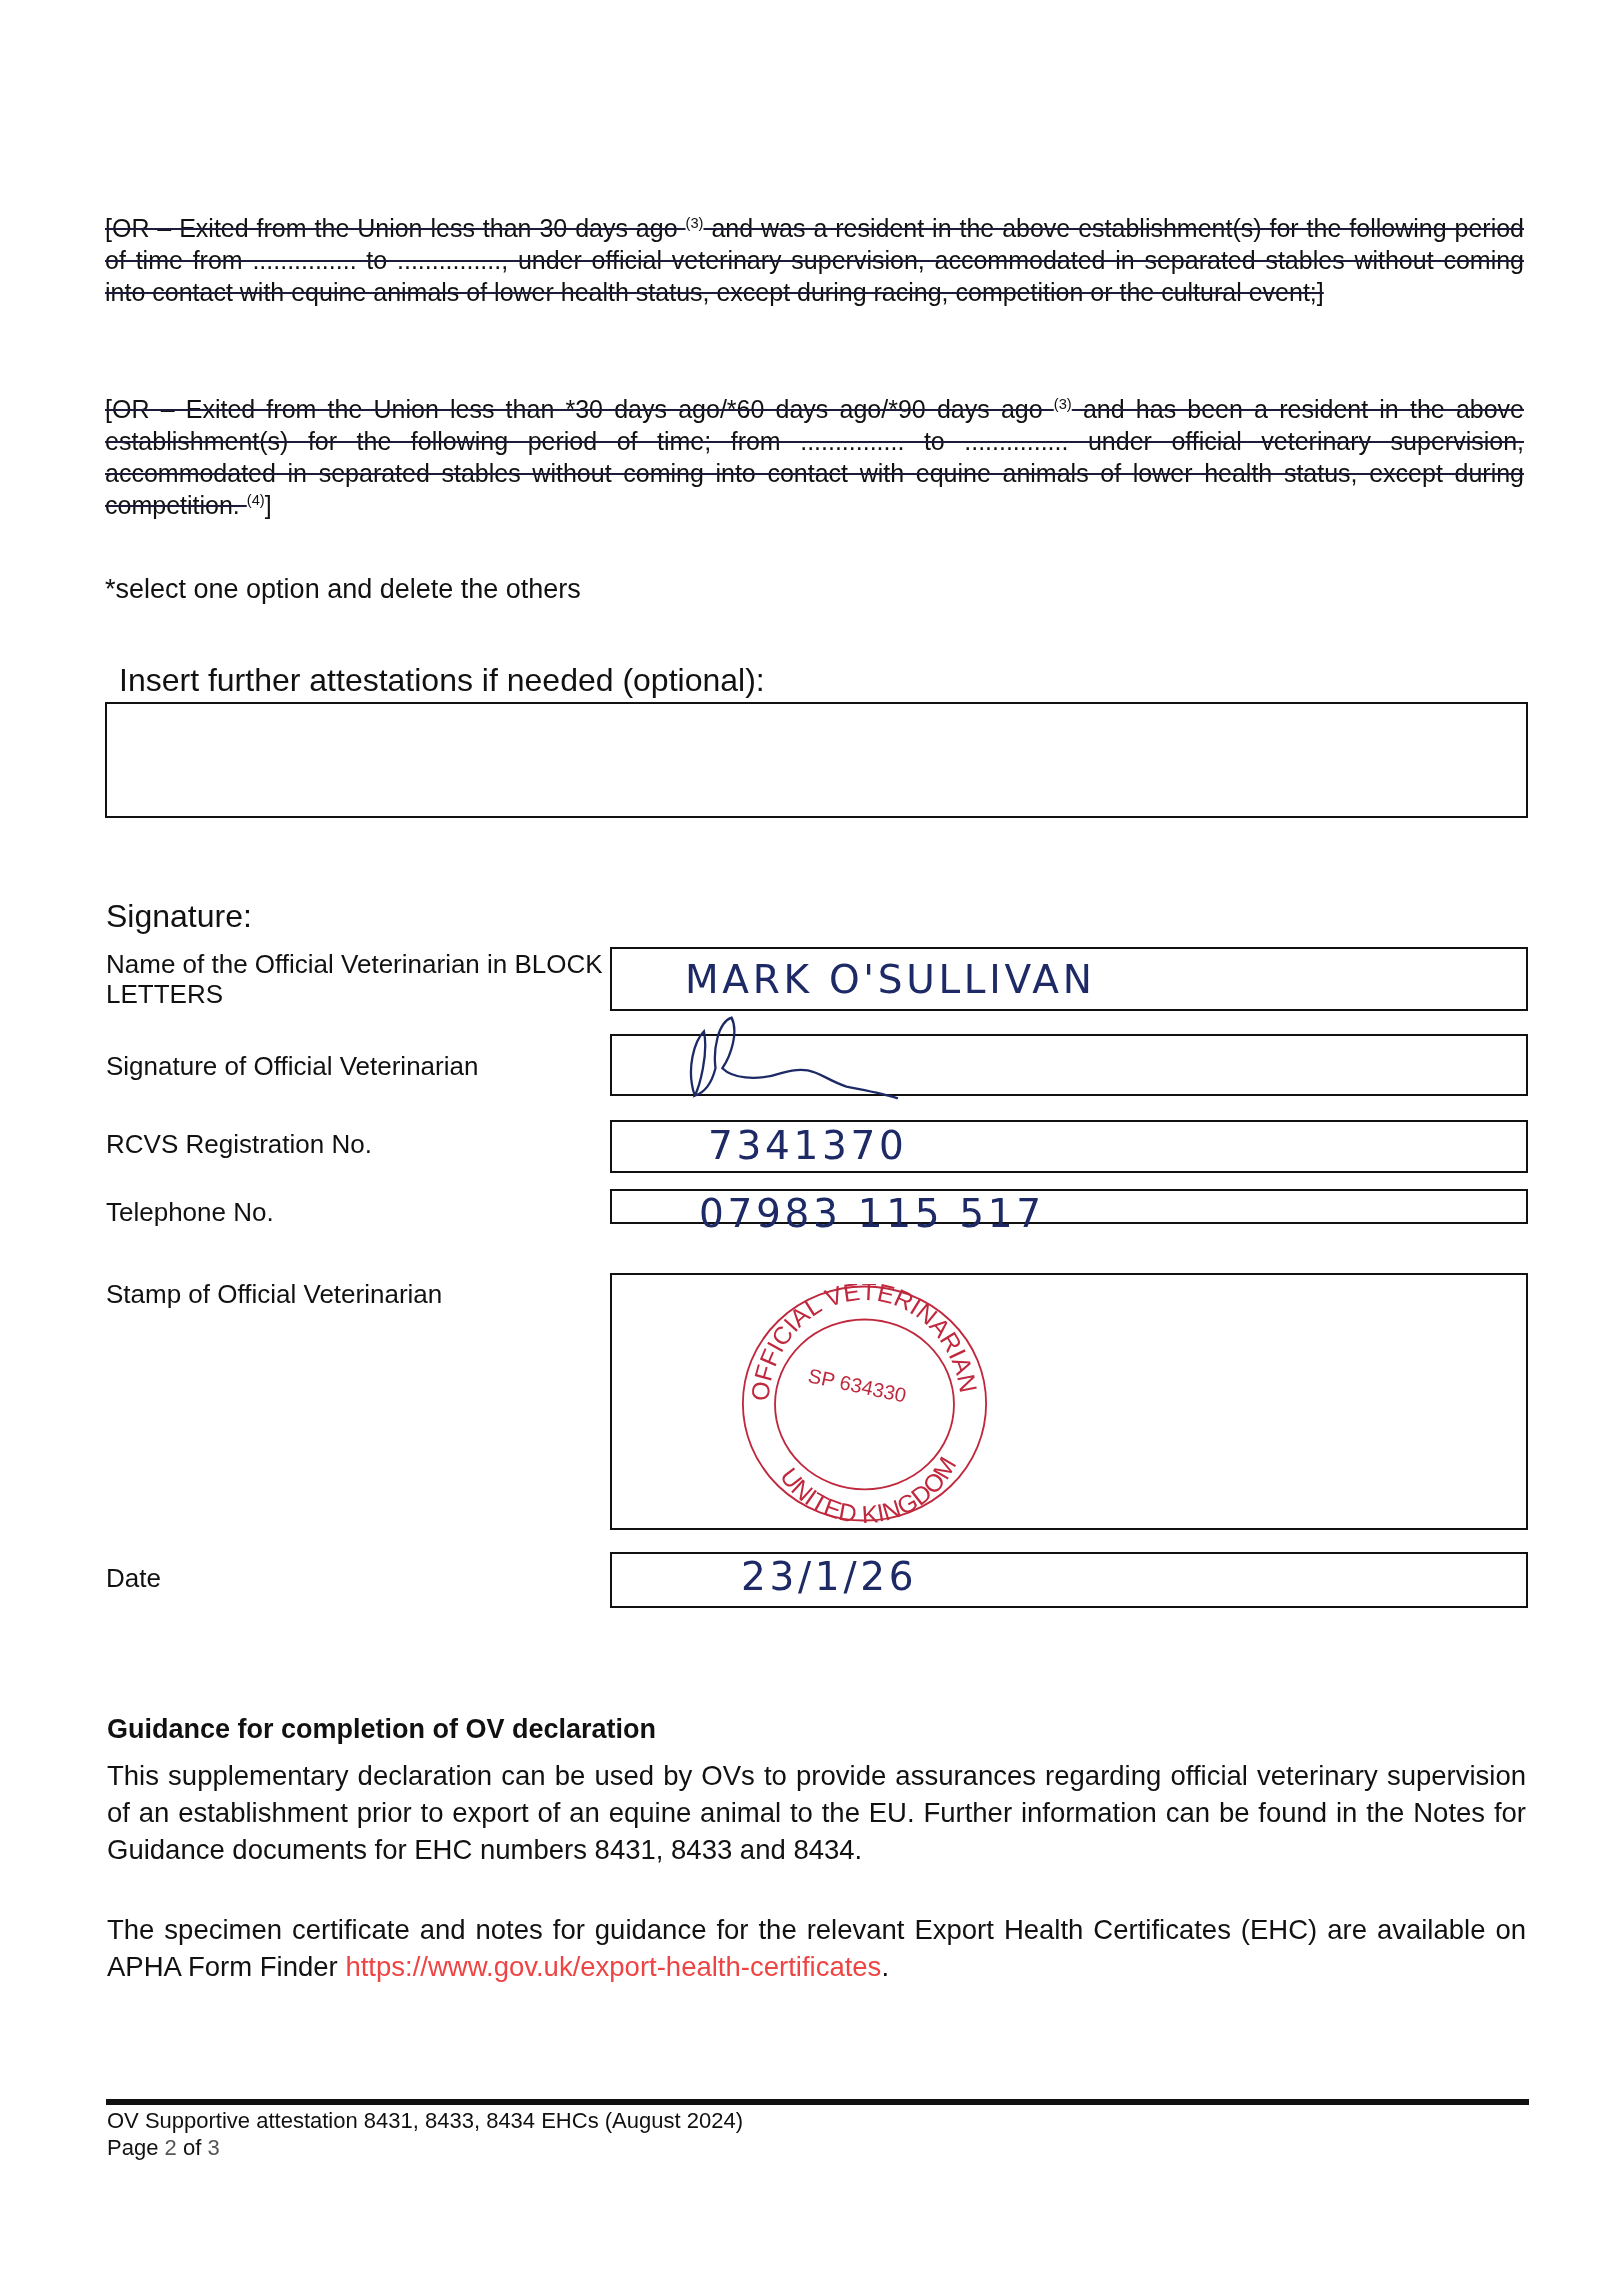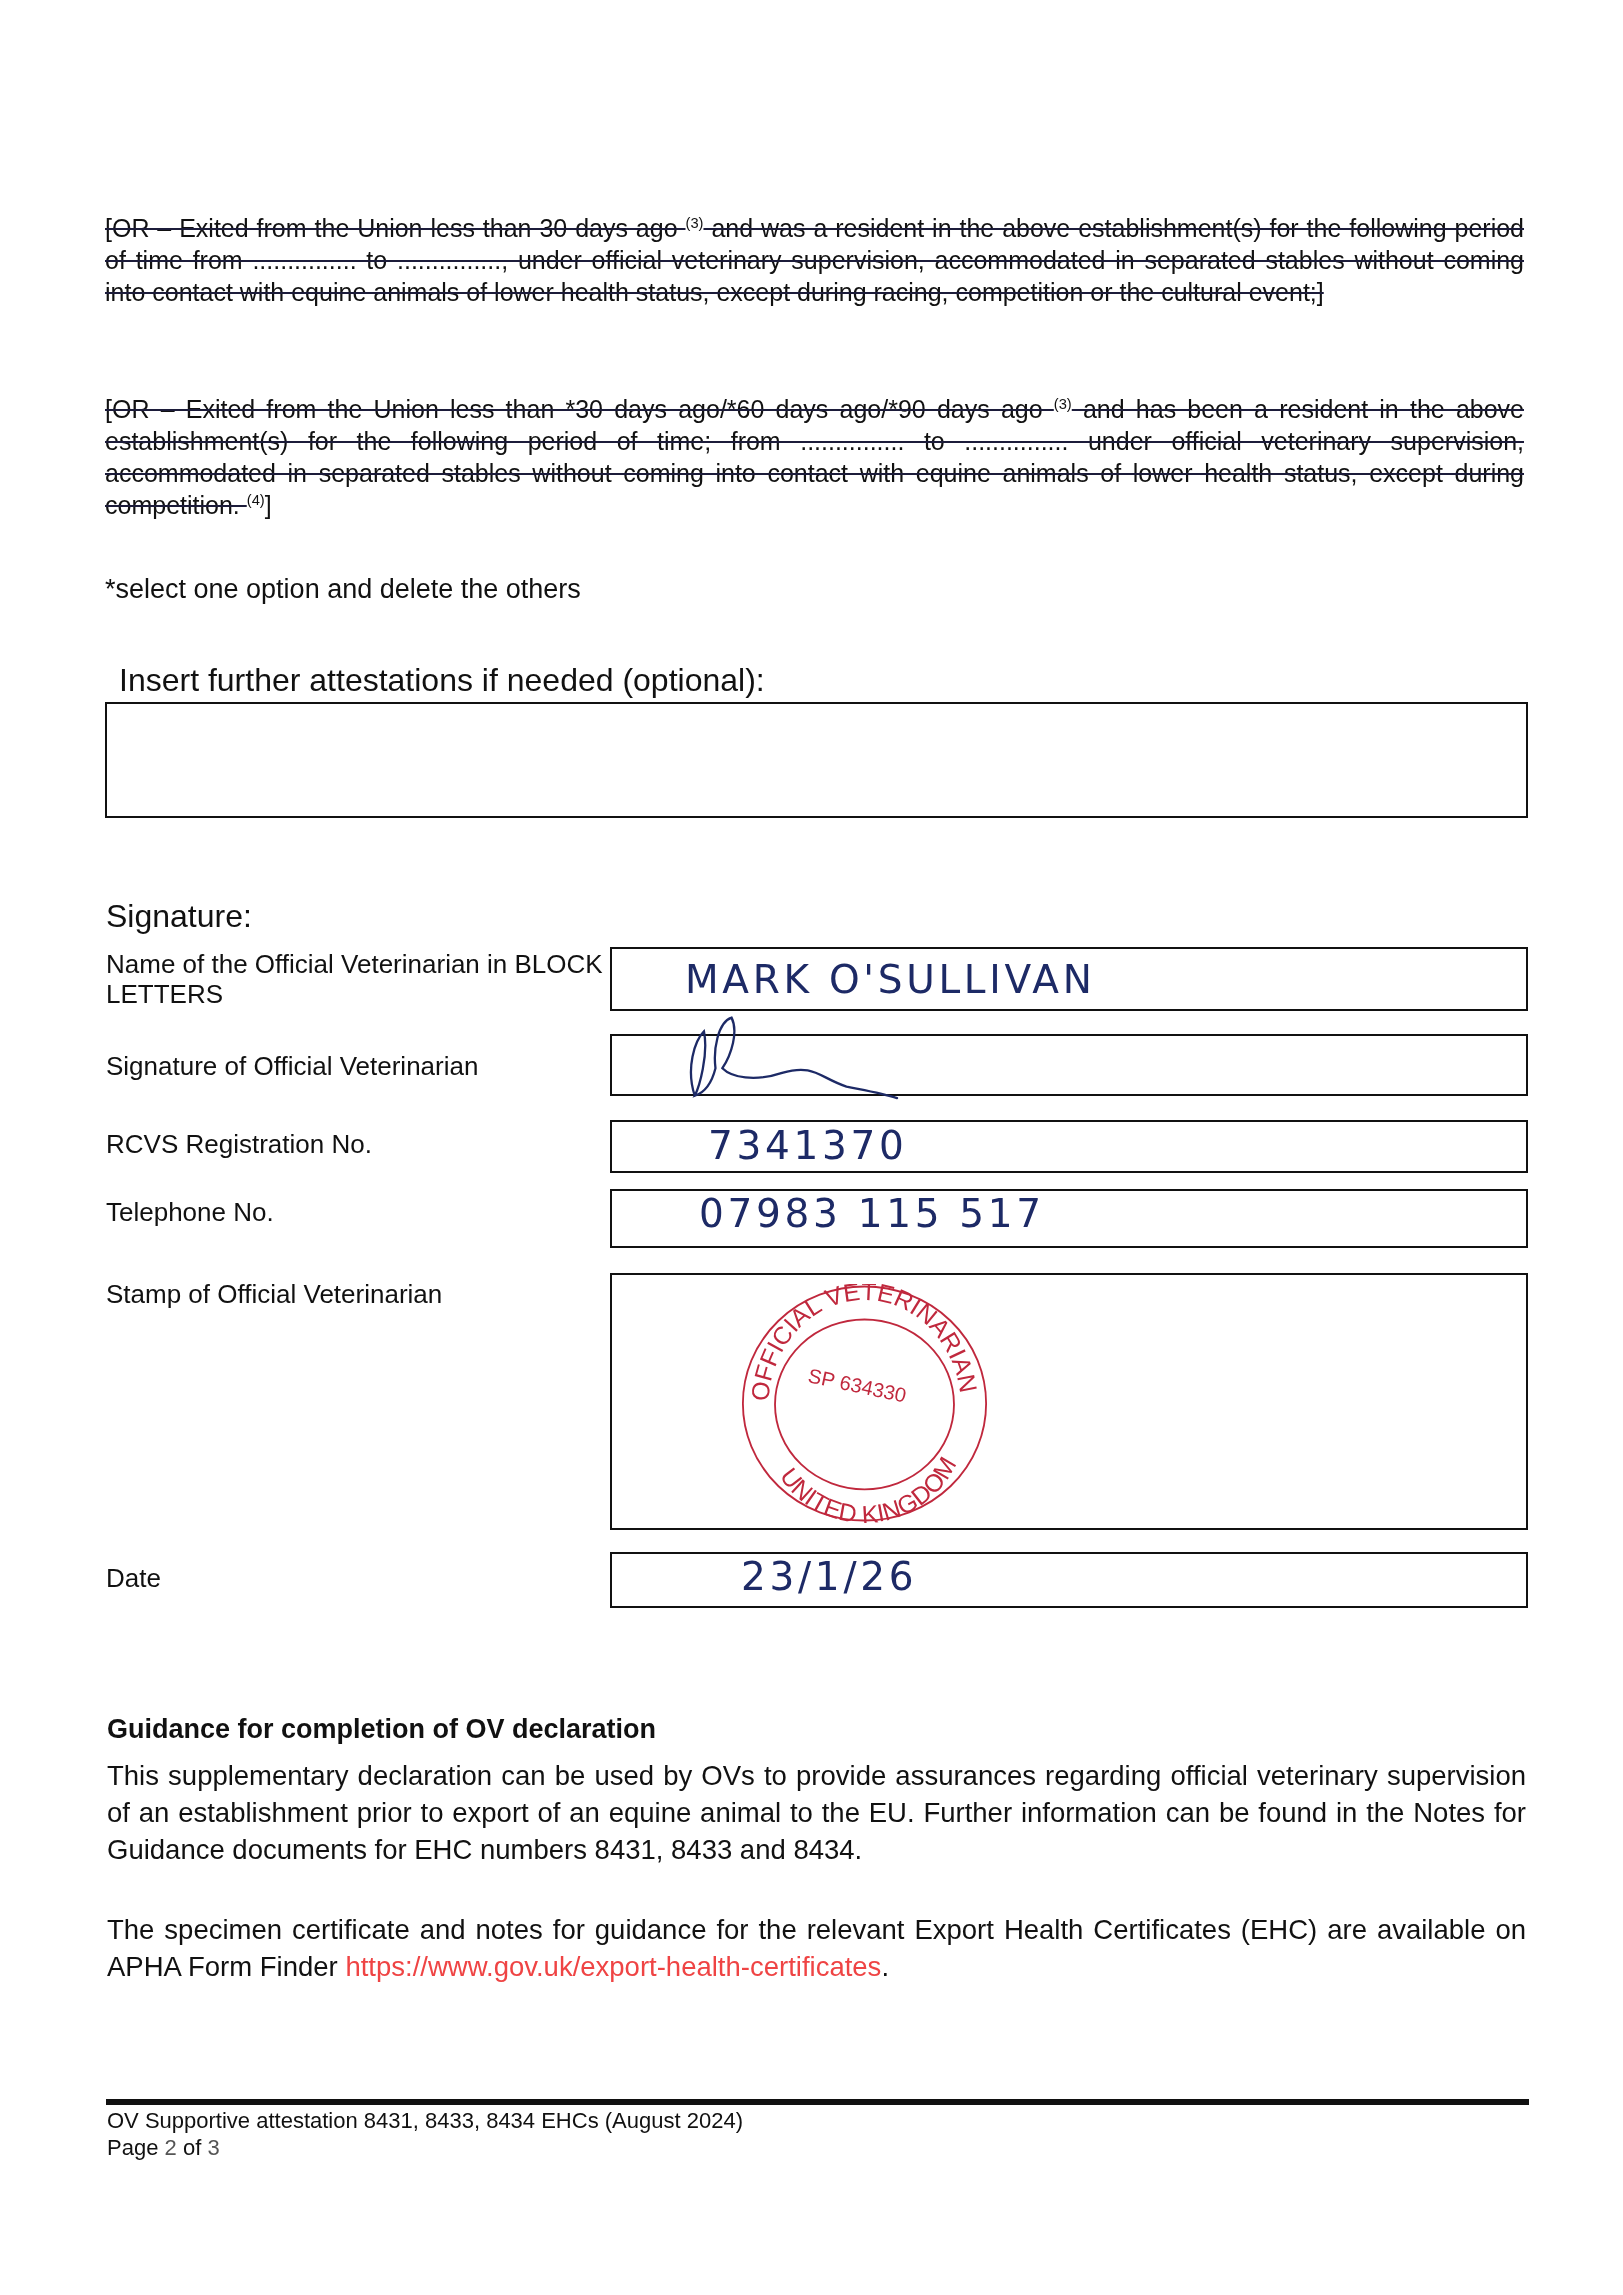--- a/index.html
+++ b/index.html
@@ -59,21 +59,21 @@
     <path d="M30 180 C 10 120, 30 60, 50 40 C 60 90, 40 160, 30 180 C 60 170, 70 140, 75 120 C 70 80, 80 20, 110 10 C 125 40, 110 90, 90 120 C 110 140, 160 150, 220 130 C 290 110, 300 140, 360 160 C 410 170, 440 175, 470 185" fill="none" stroke="#1d2a66" stroke-width="5" stroke-linecap="round"></path>
   </svg>
 </div>
 
 <div class="abs label" style="top:1129px;">RCVS Registration No.</div>
 <div class="abs box" style="left:610px; top:1120px; width:918px; height:53px;">
   <span class="abs hand" style="left:96px; top:0.9px;">7341370</span>
 </div>
 
 <div class="abs label" style="top:1197px;">Telephone No.</div>
-<div class="abs box" style="left:610px; top:1189px; width:918px; height:59px;">
+<div class="abs box" style="left:610px; top:1189px; width:918px; height:35px;">
   <span class="abs hand" style="left:87px; top:0px;">07983 115 517</span>
 </div>
 
 <div class="abs label" style="top:1279px;">Stamp of Official Veterinarian</div>
 <div class="abs box" style="left:610px; top:1273px; width:918px; height:257px;">
   <svg class="abs" style="left:124px; top:9.2px;" width="257" height="239" viewBox="0 0 560 520">
     <defs>
       <path id="ringTop" d="M 70 270 A 205 230 0 0 1 490 270"></path>
       <path id="ringBottom" d="M 60 300 A 215 215 0 0 0 500 300"></path>
     </defs>

